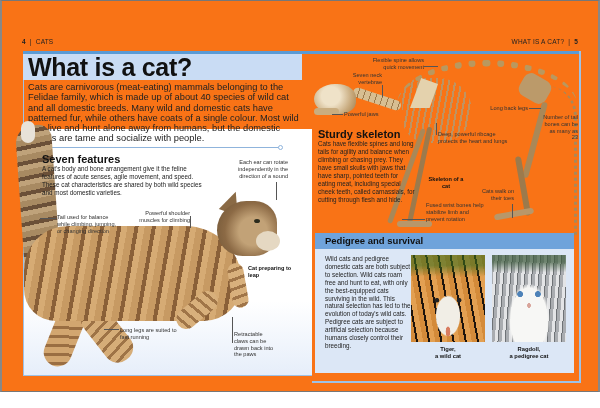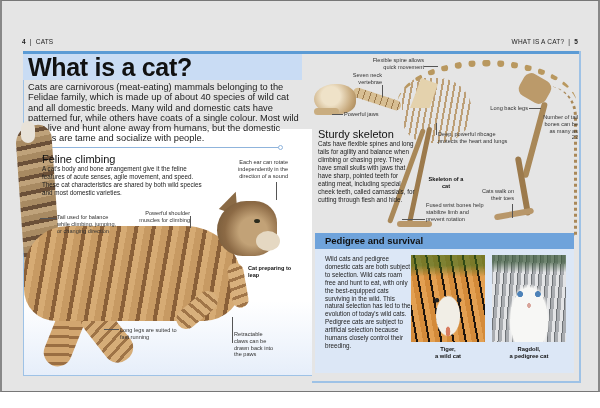--- a/index.html
+++ b/index.html
@@ -1,38 +1,38 @@
 <!DOCTYPE html>
 <html><head>
 <meta charset="utf-8">
 <style>
   * { box-sizing: border-box; margin: 0; padding: 0; }
   html, body { width: 600px; height: 408px; overflow: hidden; background: #ffffff; }
   body { font-family: "Liberation Sans", sans-serif; color: #1d1d1b; position: relative; }
 
   .spread { position: absolute; left: 0; top: 0; width: 600px; height: 392px;
-    border-top: 1px solid #777; border-bottom: 1px solid #777; border-left: 2px solid #888; border-right: 2px solid #888; background: #e5e5e5; }
+    border-top: 1px solid #777; border-bottom: 1px solid #777; border-left: 2px solid #888; border-right: 2px solid #888; background: #f97316; }
 
   
   .folio { position: absolute; top: 37px; font-size: 6.5px; color: #222; letter-spacing: 0.2px; }
   .folio b { font-weight: bold; }
   .folio-left { left: 20px; }
   .folio-right { right: 20px; }
 
   
   .left-frame { position: absolute; left: 21px; top: 50px; width: 279px; height: 78px; border-left: 1.5px solid #9ec2e6; }
   .left-bottom-frame { position: absolute; left: 21px; top: 128px; width: 289px; height: 247px; border-left: 1.5px solid #9ec2e6; border-bottom: 1.5px solid #9ec2e6;
     background: linear-gradient(to bottom, #ffffff 70%, #e6eefa 100%); }
   .title-bar { position: absolute; left: 21px; top: 50px; width: 279px; height: 29px; background: #c9dcf4; border-top: 3px solid #5b9bd5; }
   .title { position: absolute; left: 5px; top: 0px; font-size: 25px; font-weight: bold; color: #111; letter-spacing: -0.3px; line-height: 27px; }
   .intro { position: absolute; left: 26px; top: 81px; width: 272px; font-size: 9.3px; line-height: 10.3px; color: #222; }
   .intro-rule { position: absolute; left: 33px; top: 146px; width: 244px; height: 1px; background: #8fb4dc; }
   .intro-rule-dot { position: absolute; left: 276px; top: 143.5px; width: 5px; height: 5px; border-radius: 50%; border: 1px solid #8fb4dc; background: #fff; }
 
-  .h2 { font-weight: normal; color: #111; }
+  .h2 { font-weight: bold; color: #111; }
   .feline-title { position: absolute; left: 40px; top: 152px; font-size: 11px; }
   .feline-text { position: absolute; left: 40px; top: 164px; width: 160px; font-size: 6.3px; line-height: 8px; color: #222; }
 
   .label { position: absolute; font-size: 5.6px; line-height: 6.8px; color: #333; }
   .label.right { text-align: right; }
   .label.bold { font-weight: bold; color: #111; }
   .leader { position: absolute; background: #555; }
 
   
   .cat { position: absolute; }
@@ -129,21 +129,21 @@
   <div class="cat cat-leg1"></div>
   <div class="cat cat-leg2"></div>
   <div class="cat cat-body"></div>
   <div class="cat cat-leg3"></div>
   <div class="cat cat-leg4"></div>
   <div class="cat cat-ear"></div>
   <div class="cat cat-head"></div>
   <div class="cat cat-muzzle"></div>
   <div class="cat cat-eye"></div>
 
-  <div class="h2 feline-title">Feline climbing</div>
+  <div class="h2 feline-title">Seven features</div>
   <p class="feline-text">A cat's body and bone arrangement give it the feline features of acute senses, agile movement, and speed. These cat characteristics are shared by both wild species and most domestic varieties.</p>
 
   <div class="label right" style="left:222px; top:158px; width:64px;">Each ear can rotate independently in the direction of a sound</div>
   <div class="leader" style="left:274px; top:181px; width:0.7px; height:18px;"></div>
 
   <div class="label" style="left:55px; top:213px; width:62px;">Tail used for balance while climbing, jumping, or changing direction</div>
   <div class="leader" style="left:38px; top:217px; width:16px; height:0.7px;"></div>
 
   <div class="label right" style="left:134px; top:209px; width:54px;">Powerful shoulder muscles for climbing</div>
   <div class="leader" style="left:188px; top:215px; width:0.7px; height:12px;"></div>

